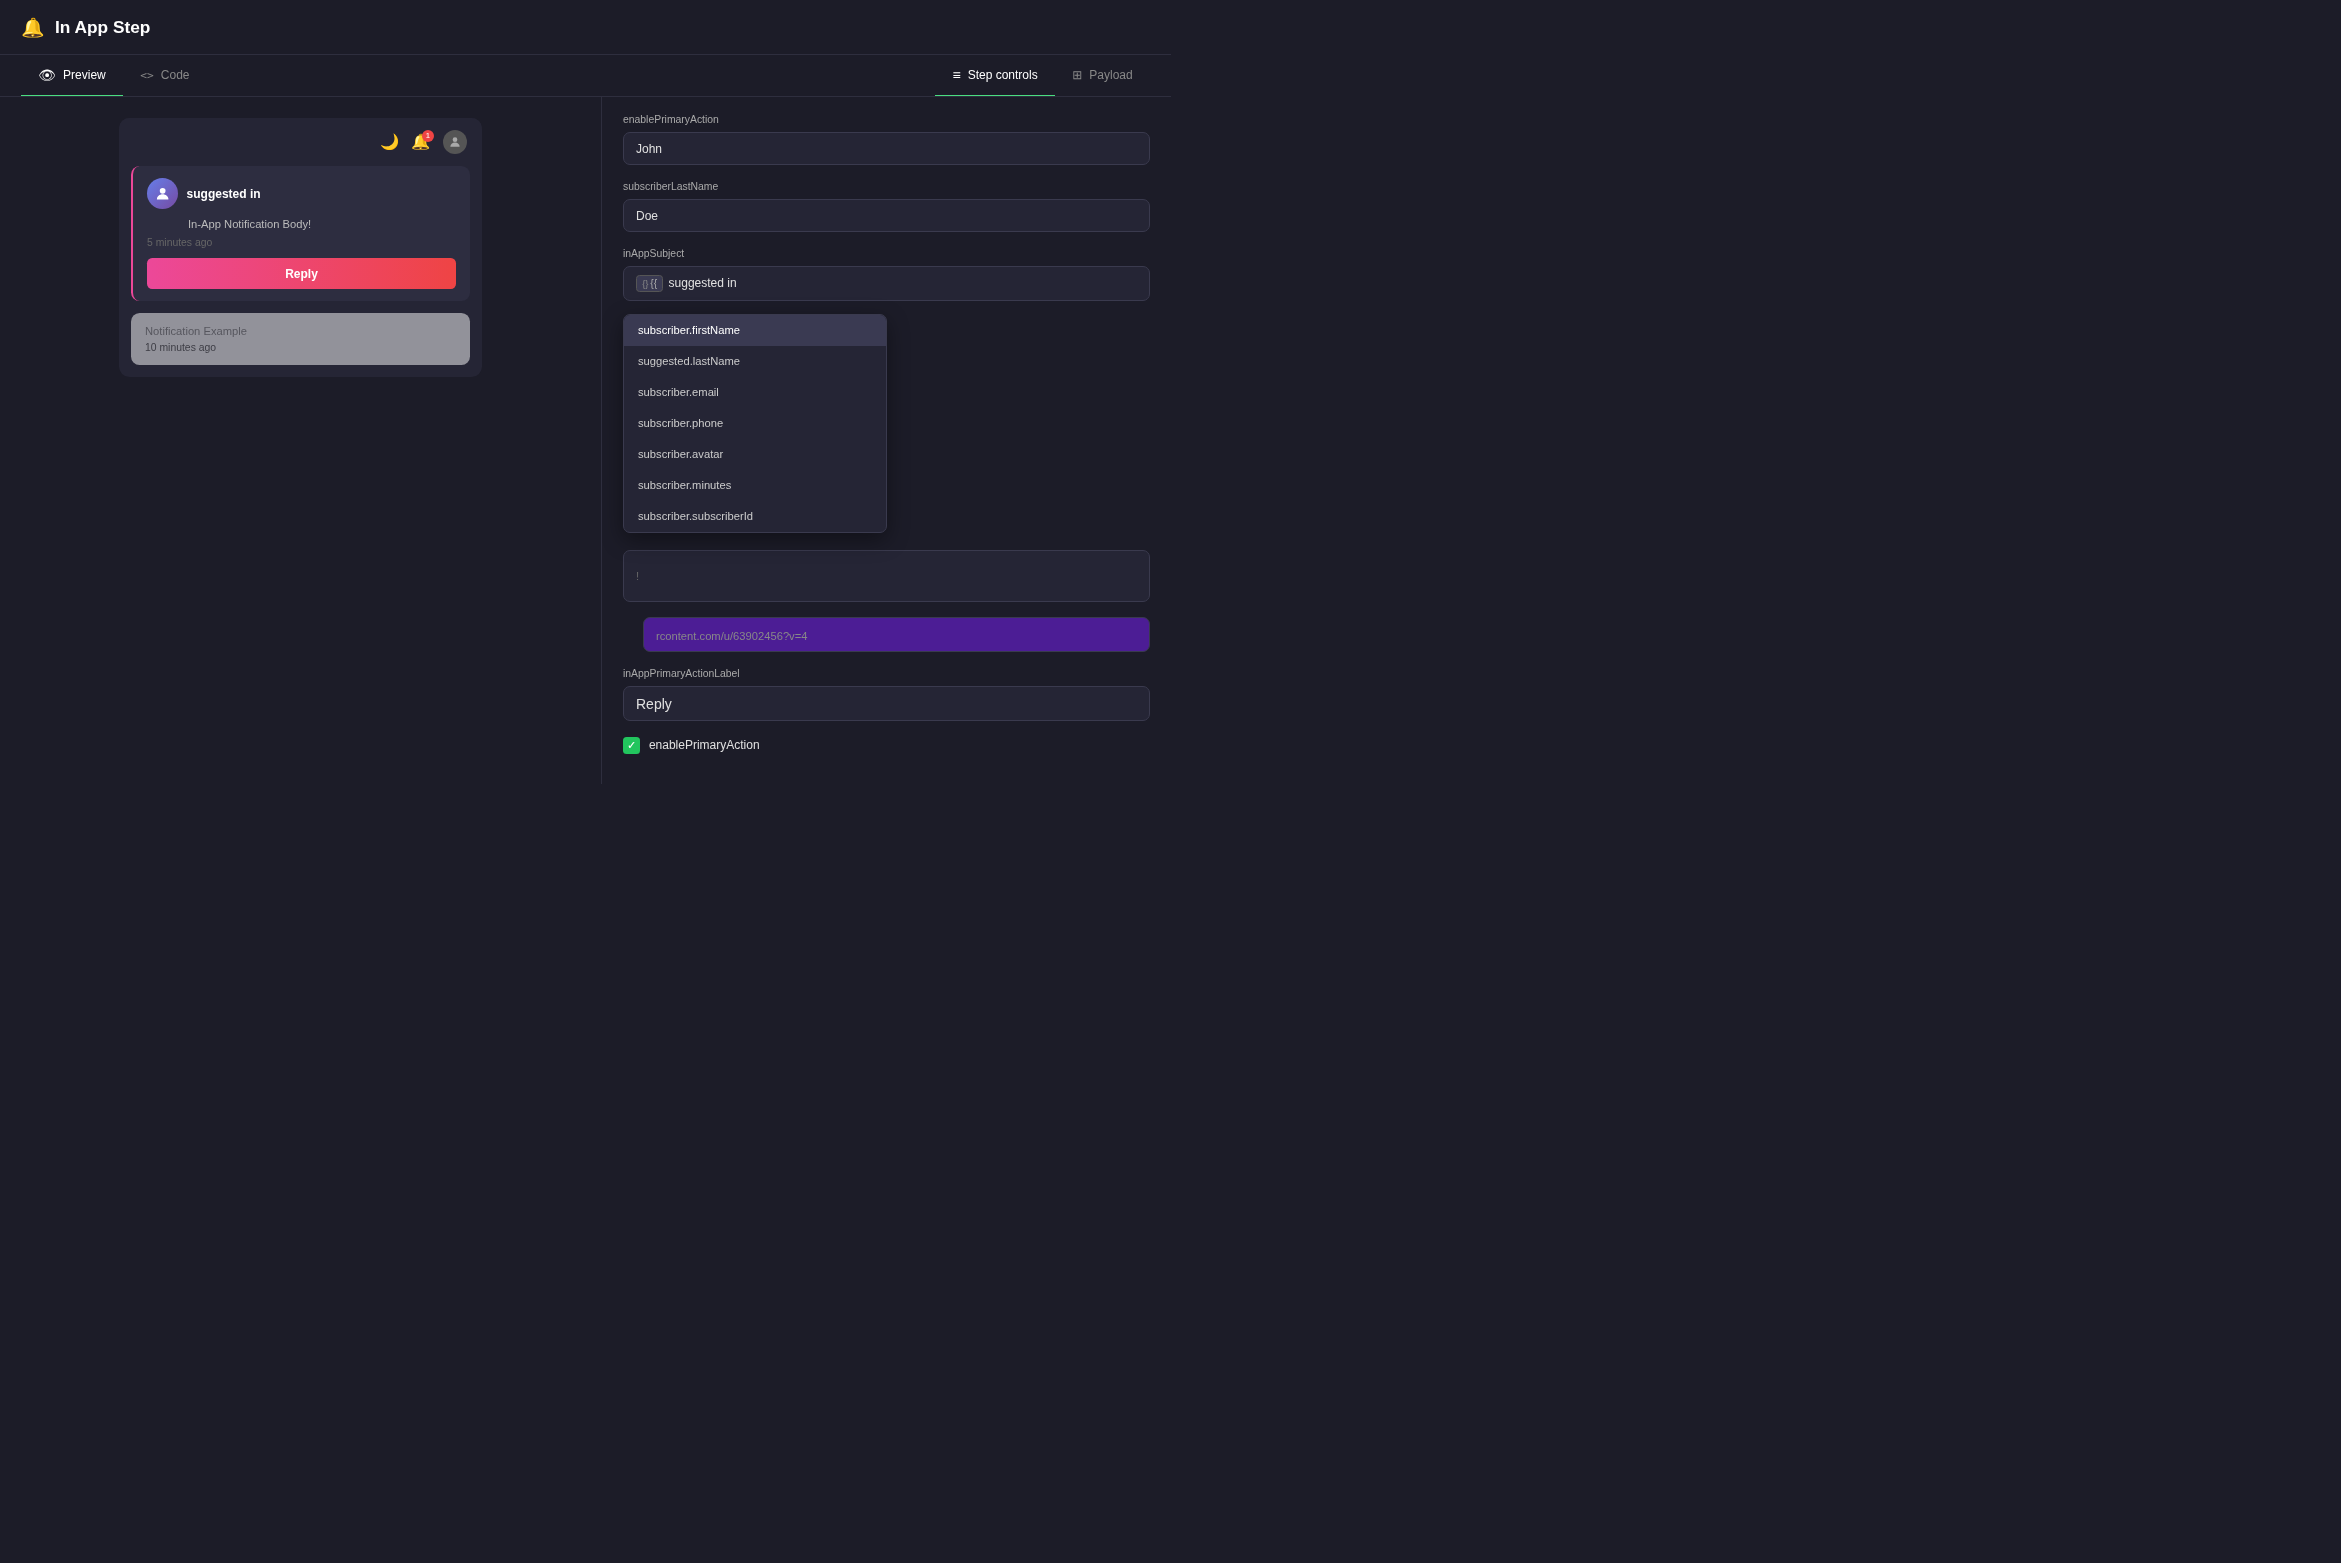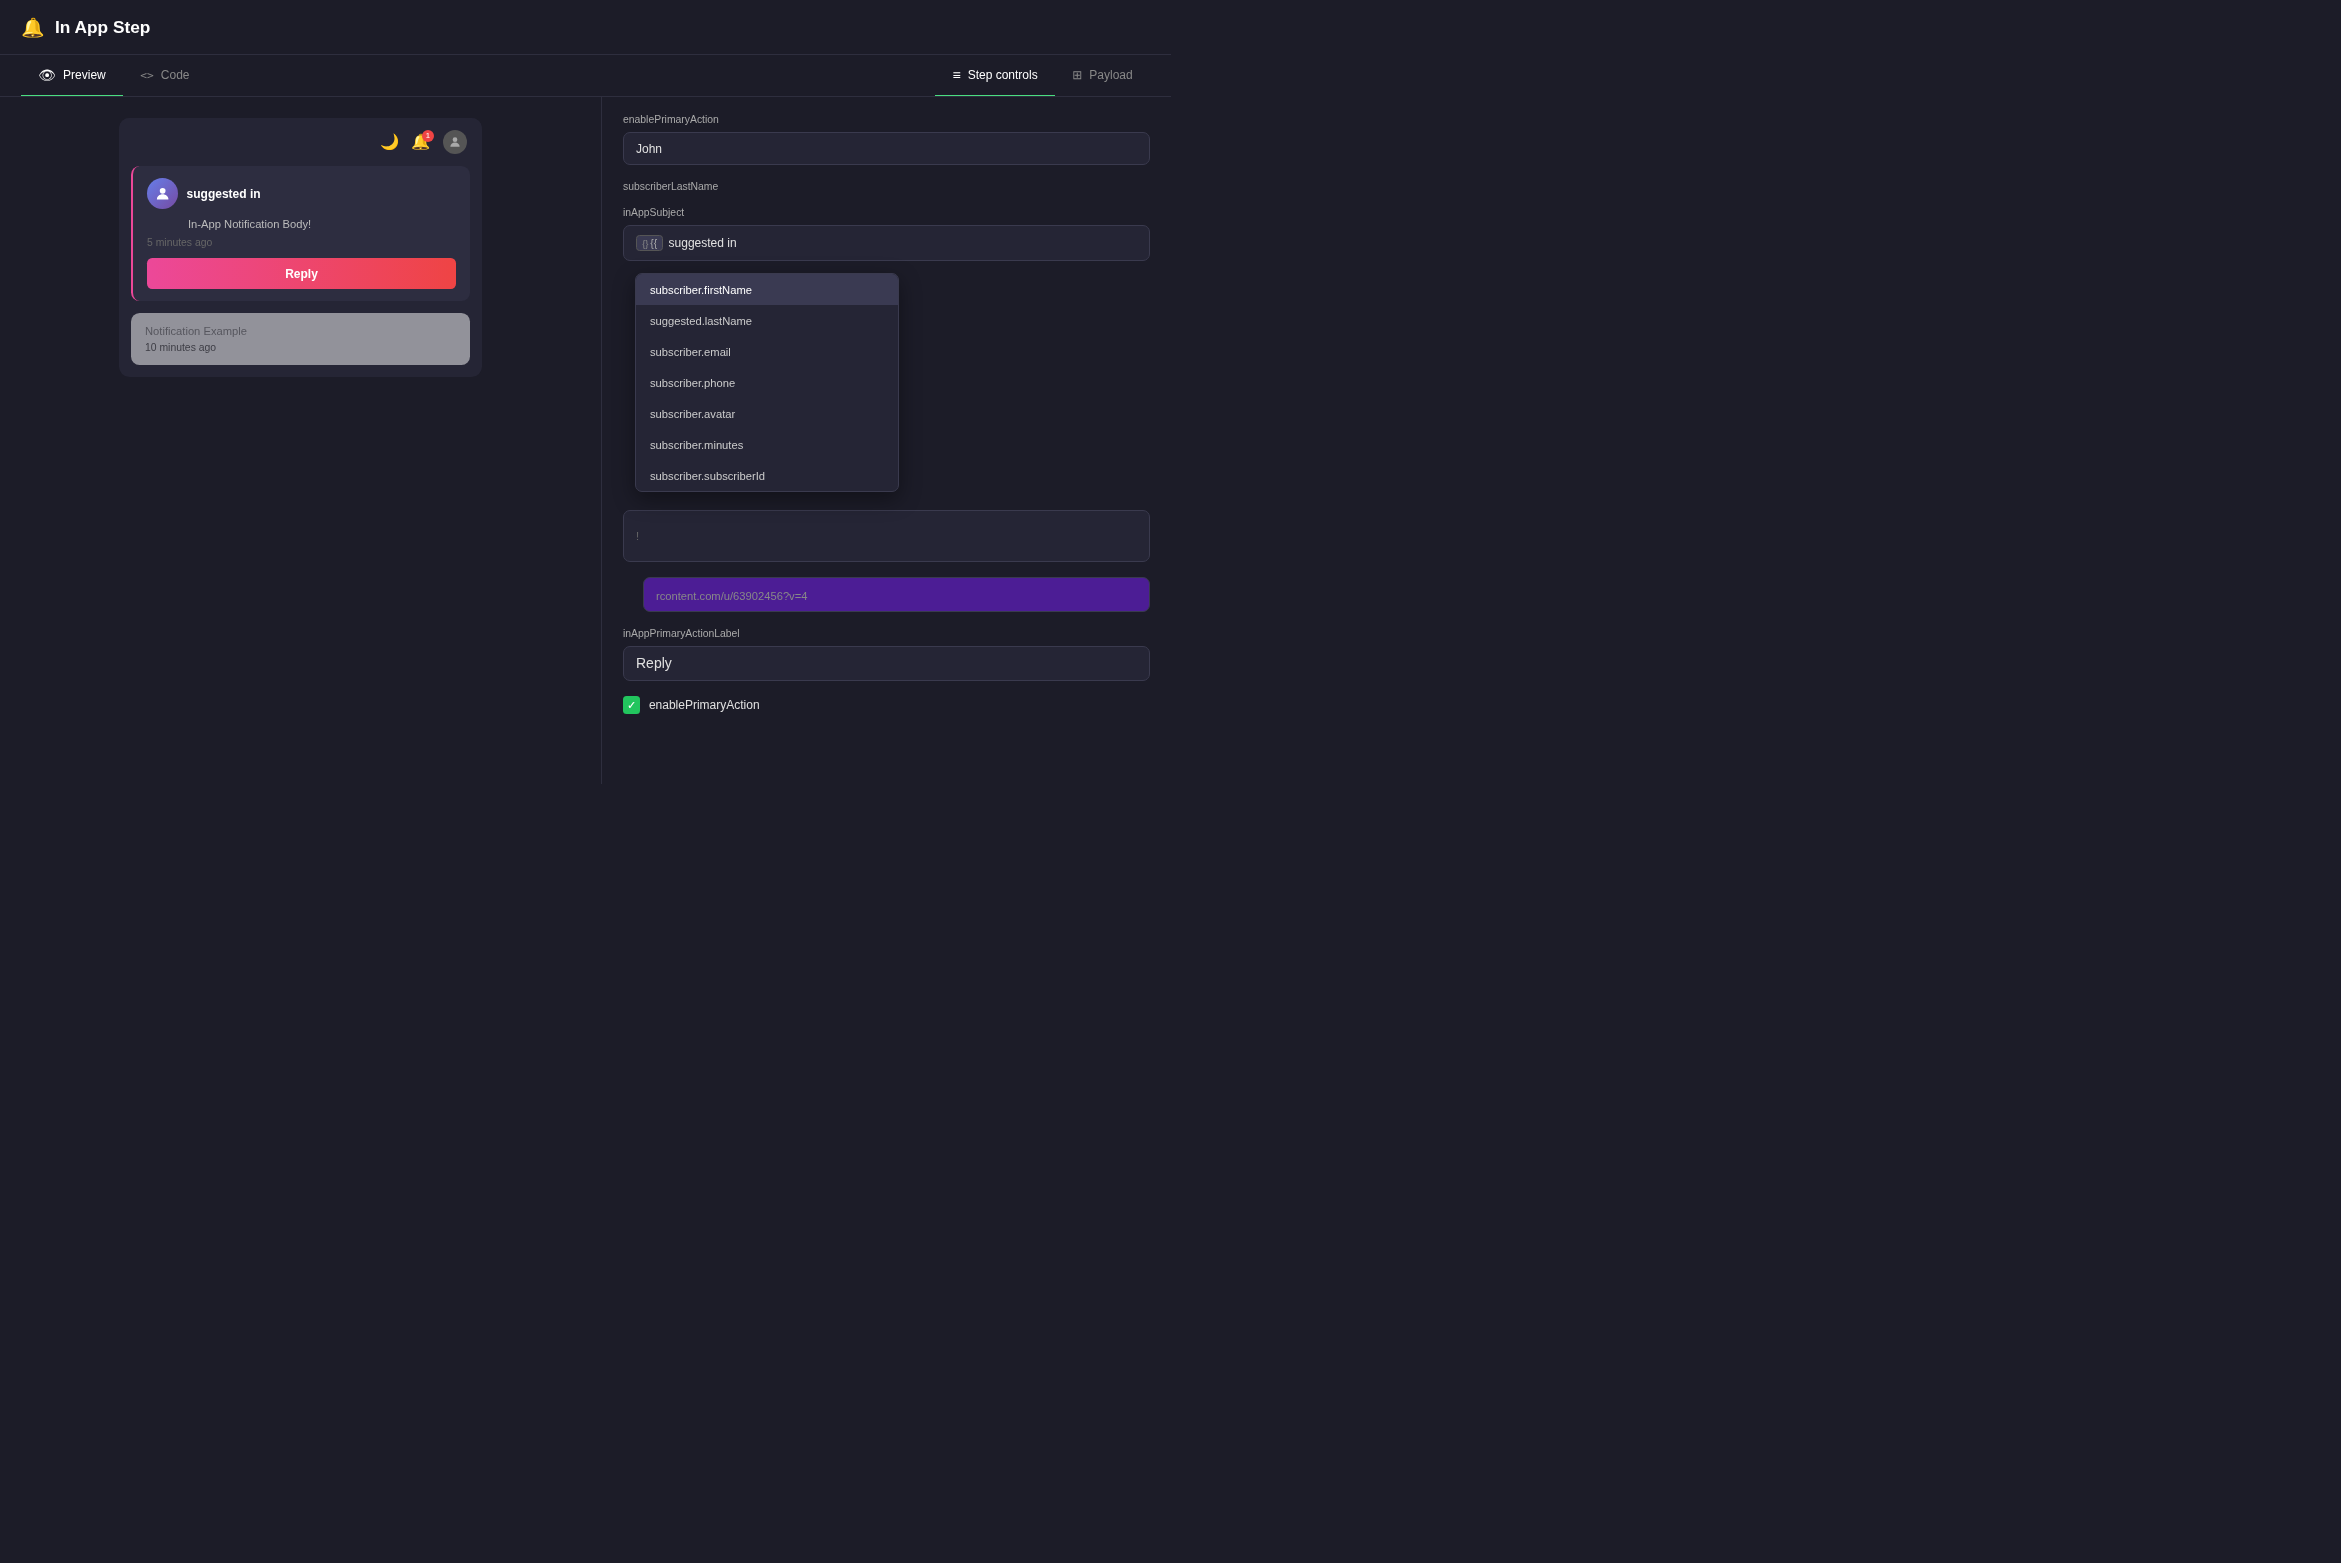--- a/index.html
+++ b/index.html
@@ -444,33 +444,34 @@
 
   <div class="right-panel">
 
     <div class="field-group">
       <div class="field-label">enablePrimaryAction</div>
       <input class="field-input" type="text" value="John" style="">
     </div>
 
     <div class="field-group">
       <div class="field-label">subscriberLastName</div>
+      <input class="field-input" type="text" value="Doe" style="">
     </div>
 
     <div class="field-group" style="position:relative;">
       <div class="field-label">inAppSubject</div>
       <div class="subject-input-wrap">
         <span class="template-tag">
           <span class="template-tag-icon">{}</span>
           <span>{{</span>
         </span>
         <span class="subject-text">suggested in</span>
       </div>
 
-      <div class="dropdown-menu" style="top: 66px; left: 12px; right: 0; width: 50%;">
+      <div class="dropdown-menu" style="top: 66px; left: 0; right: 0; width: 50%;">
         <div class="dropdown-item highlighted">subscriber.firstName</div>
         <div class="dropdown-item">suggested.lastName</div>
         <div class="dropdown-item">subscriber.email</div>
         <div class="dropdown-item">subscriber.phone</div>
         <div class="dropdown-item">subscriber.avatar</div>
         <div class="dropdown-item">subscriber.minutes</div>
         <div class="dropdown-item">subscriber.subscriberId</div>
       </div>
     </div>
 

